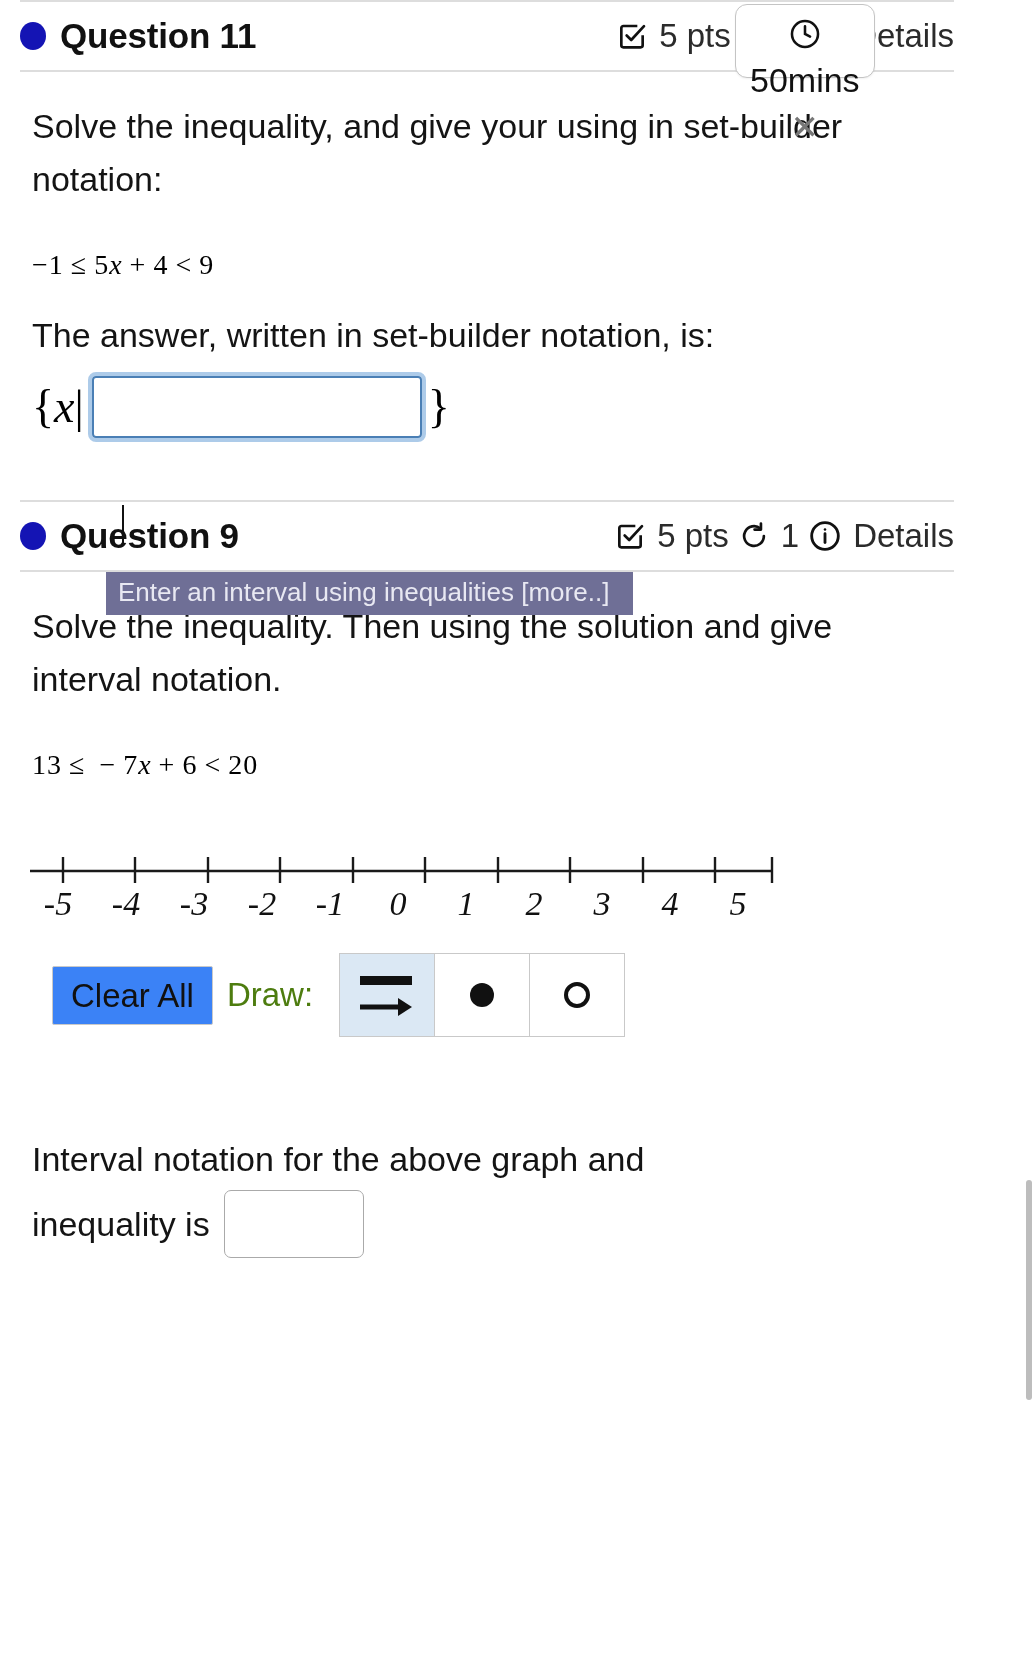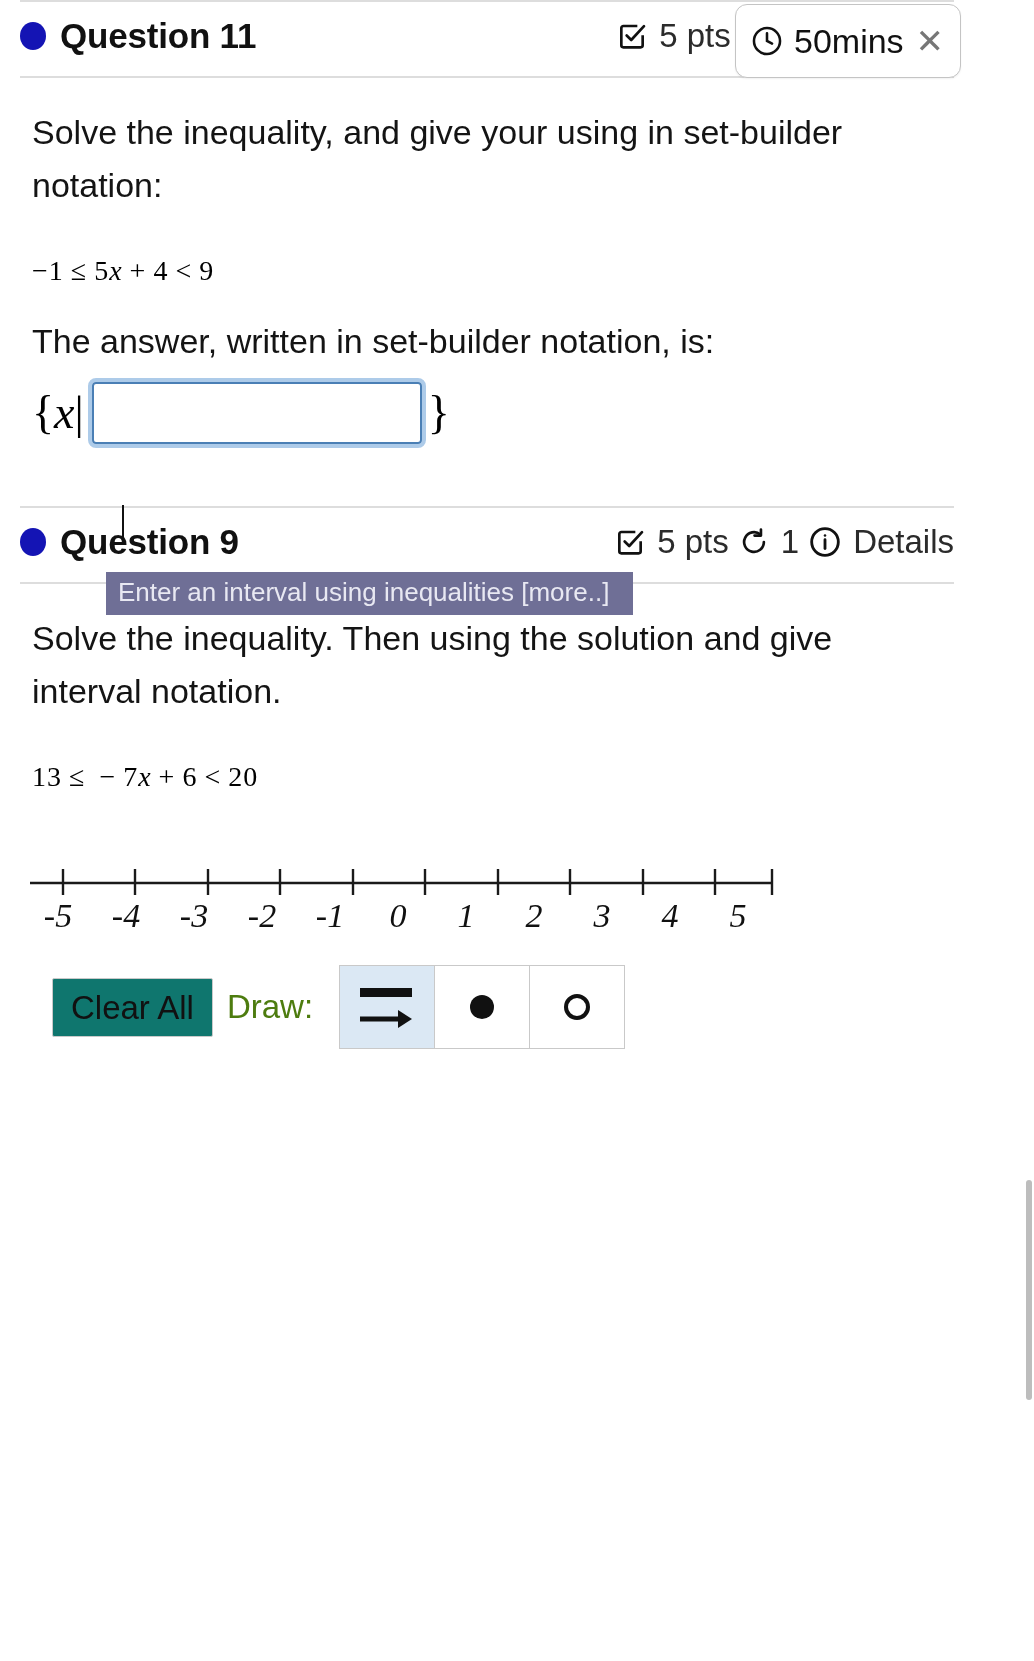--- a/index.html
+++ b/index.html
@@ -22,21 +22,21 @@
     border-top: 2px solid #dddddd;
     width: 934px;
     margin-left: 20px;
   }
   .q-header {
     display: flex;
     align-items: center;
     justify-content: space-between;
     width: 934px;
     margin-left: 20px;
-    padding: 14px 0 20px 0;
+    padding: 14px 0 14px 0;
   }
   .q-title-wrap { display: flex; align-items: center; gap: 14px; }
   .status-dot {
     width: 26px; height: 28px;
     border-radius: 50%;
     background: #1414b4;
     display: inline-block;
     flex: none;
   }
   .q-title {
@@ -147,21 +147,21 @@
 
   
   .draw-bar {
     display: flex;
     align-items: center;
     margin-left: 52px;
     margin-top: 30px;
   }
   .clear-btn {
     border: 1px solid #c9c9c9;
-    background: #0f766e;
+    background: #3b82f6;
     font-size: 33px;
     font-family: "Liberation Sans", sans-serif;
     color: #111;
     padding: 9px 18px;
     border-radius: 2px;
     line-height: 1.2;
   }
   .draw-label {
     font-size: 33px;
     margin: 0 27px 0 14px;
@@ -205,20 +205,21 @@
     background: #ffffff;
     border: 1px solid #c4c4c4;
     border-radius: 12px;
     height: 74px;
     display: flex;
     align-items: center;
     gap: 10px;
     padding: 12px 14px;
     z-index: 30;
     box-shadow: 0 1px 2px rgba(0,0,0,0.06);
+    flex-direction: column;
   }
   .timer-text {
     font-size: 34px;
     color: #111;
     white-space: nowrap;
   }
   .timer-close {
     font-size: 34px;
     color: #777;
     background: none;
@@ -419,16 +420,23 @@
         <button class="tool-btn">
           <span class="ico">
             <svg width="40" height="40" viewBox="0 0 40 40">
               <circle cx="20" cy="20" r="11" fill="none" stroke="#111" stroke-width="4"></circle>
             </svg>
           </span>
         </button>
       </div>
     </div>
 
+    <div class="interval-text">
+      <div>Interval notation for the above graph and</div>
+      <div class="interval-line2">
+        <span>inequality is</span>
+        <input class="interval-input" type="text" value="" style="">
+      </div>
+    </div>
   </div>
 
   <div class="scroll-track"></div>
 </div>
 
 </body></html>

